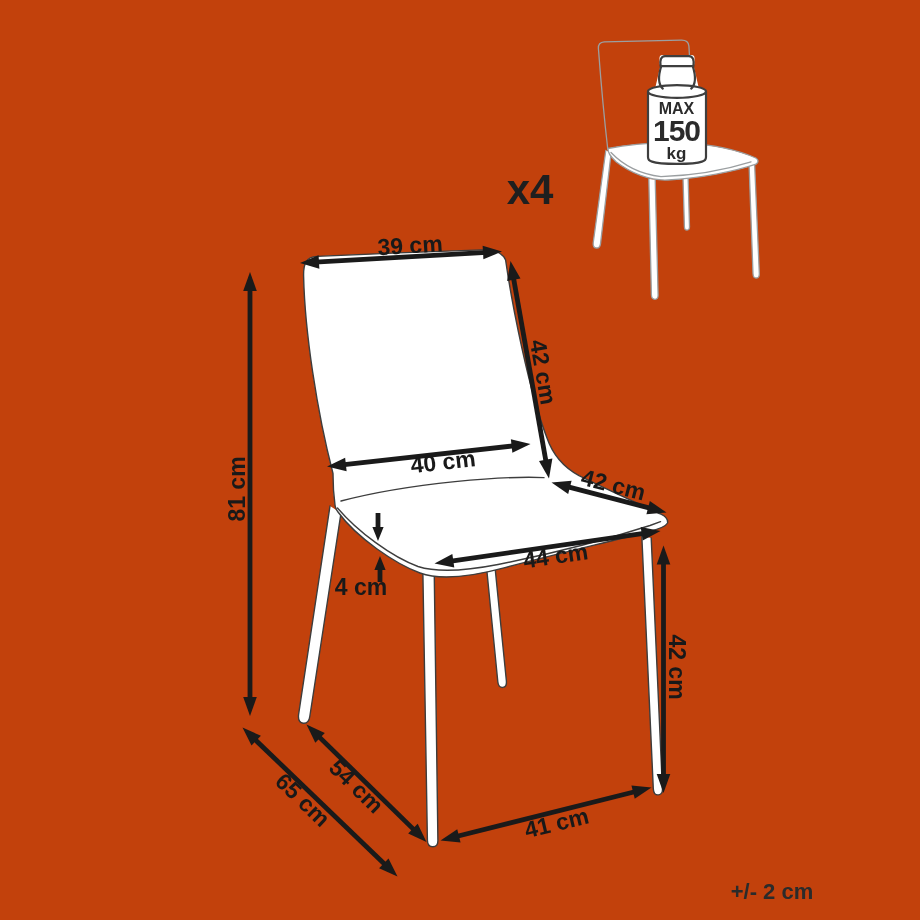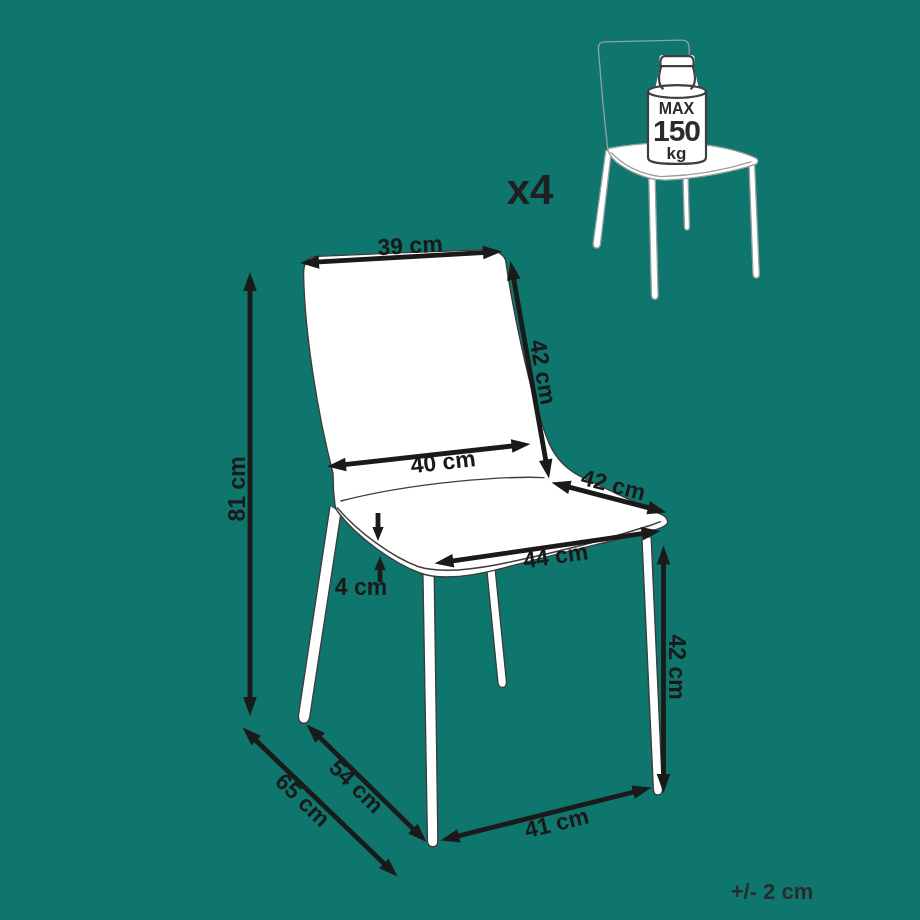--- a/index.html
+++ b/index.html
@@ -1,16 +1,16 @@
 <!DOCTYPE html>
 <html><head>
 <meta charset="utf-8">
 <style>
   html,body{margin:0;padding:0;background:#ffffff;}
-  .stage{position:relative;width:920px;height:920px;background:#0f766e;overflow:hidden;
+  .stage{position:relative;width:920px;height:920px;background:#c2410c;overflow:hidden;
          font-family:"Liberation Sans",sans-serif;}
   svg{display:block;}
   .chair-line{fill:none;stroke:#3d3d3d;stroke-width:1.4;stroke-linejoin:round;stroke-linecap:round;}
   .chair-fill{fill:#ffffff;stroke:#3d3d3d;stroke-width:1.4;stroke-linejoin:round;stroke-linecap:round;}
   .leg{fill:#ffffff;stroke:#3d3d3d;stroke-width:1.4;stroke-linejoin:round;stroke-linecap:round;}
   .thumb-line{fill:none;stroke:#9b9fa1;stroke-width:1.3;stroke-linejoin:round;stroke-linecap:round;}
   .thumb-fill{fill:#ffffff;stroke:#9b9fa1;stroke-width:1.3;stroke-linejoin:round;stroke-linecap:round;}
   .weight-stroke{fill:none;stroke:#3e3e3e;stroke-width:2.2;stroke-linejoin:round;stroke-linecap:round;}
   .weight-fillonly{fill:#ffffff;stroke:none;}
   .weight-outlined{fill:#ffffff;stroke:#3e3e3e;stroke-width:2.2;stroke-linejoin:round;}

